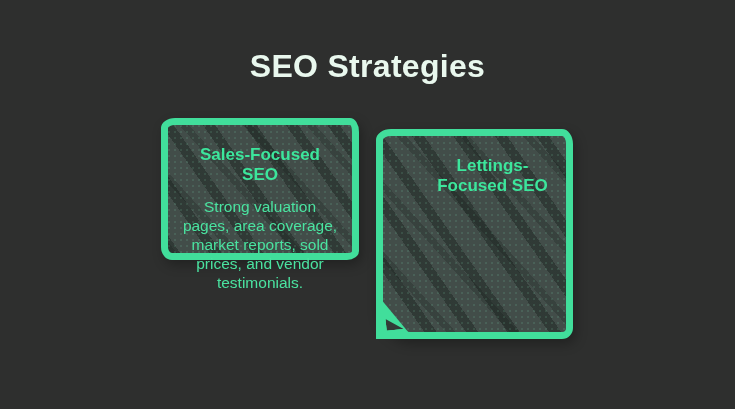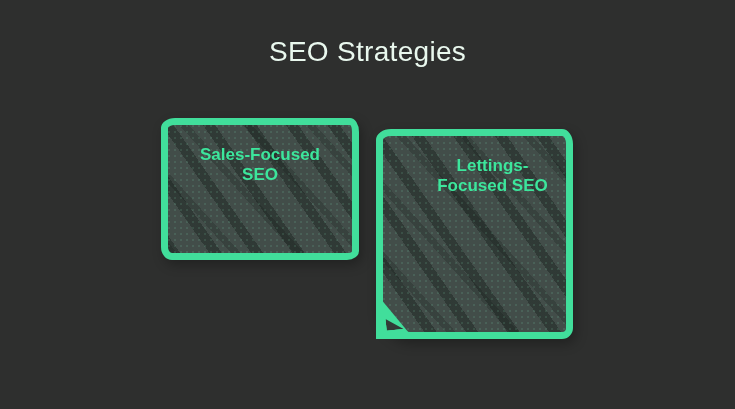--- a/index.html
+++ b/index.html
@@ -17,26 +17,26 @@
     font-family:"Liberation Sans", sans-serif;
     overflow:hidden;
     position:relative;
   }
   .stage{
     position:absolute;
     inset:0;
   }
   .page-title{
     position:absolute;
-    top:36px;
+    top:48px;
     left:0;
     width:100%;
     text-align:center;
-    font-size:28px;
-    font-weight:400;
+    font-size:32px;
+    font-weight:700;
     letter-spacing:.3px;
     color:var(--title-text);
   }
   .card{
     position:absolute;
     border:7px solid var(--accent);
     background-color:var(--card-fill);
     background-image:
       radial-gradient(circle at 1px 1px, rgba(130,230,185,.13) 1px, transparent 1.4px),
       repeating-linear-gradient(55deg, var(--stroke-dark) 0 10px, transparent 10px 34px),
@@ -95,20 +95,21 @@
 </head>
 <body>
 
 <div class="stage">
 
   <h1 class="page-title">SEO Strategies</h1>
 
   <div class="card card-sales">
     <div class="card-inner">
       <div class="card-heading">Sales-Focused SEO</div>
+      <div class="card-body">Strong valuation pages, area coverage, market reports, sold prices, and vendor testimonials.</div>
     </div>
   </div>
 
   <div class="card card-lettings">
     <div class="card-inner">
       <div class="card-heading">Lettings-Focused SEO</div>
     </div>
     <div class="page-curl">
       <span class="curl-flap"></span>
       <span class="curl-notch"></span>

